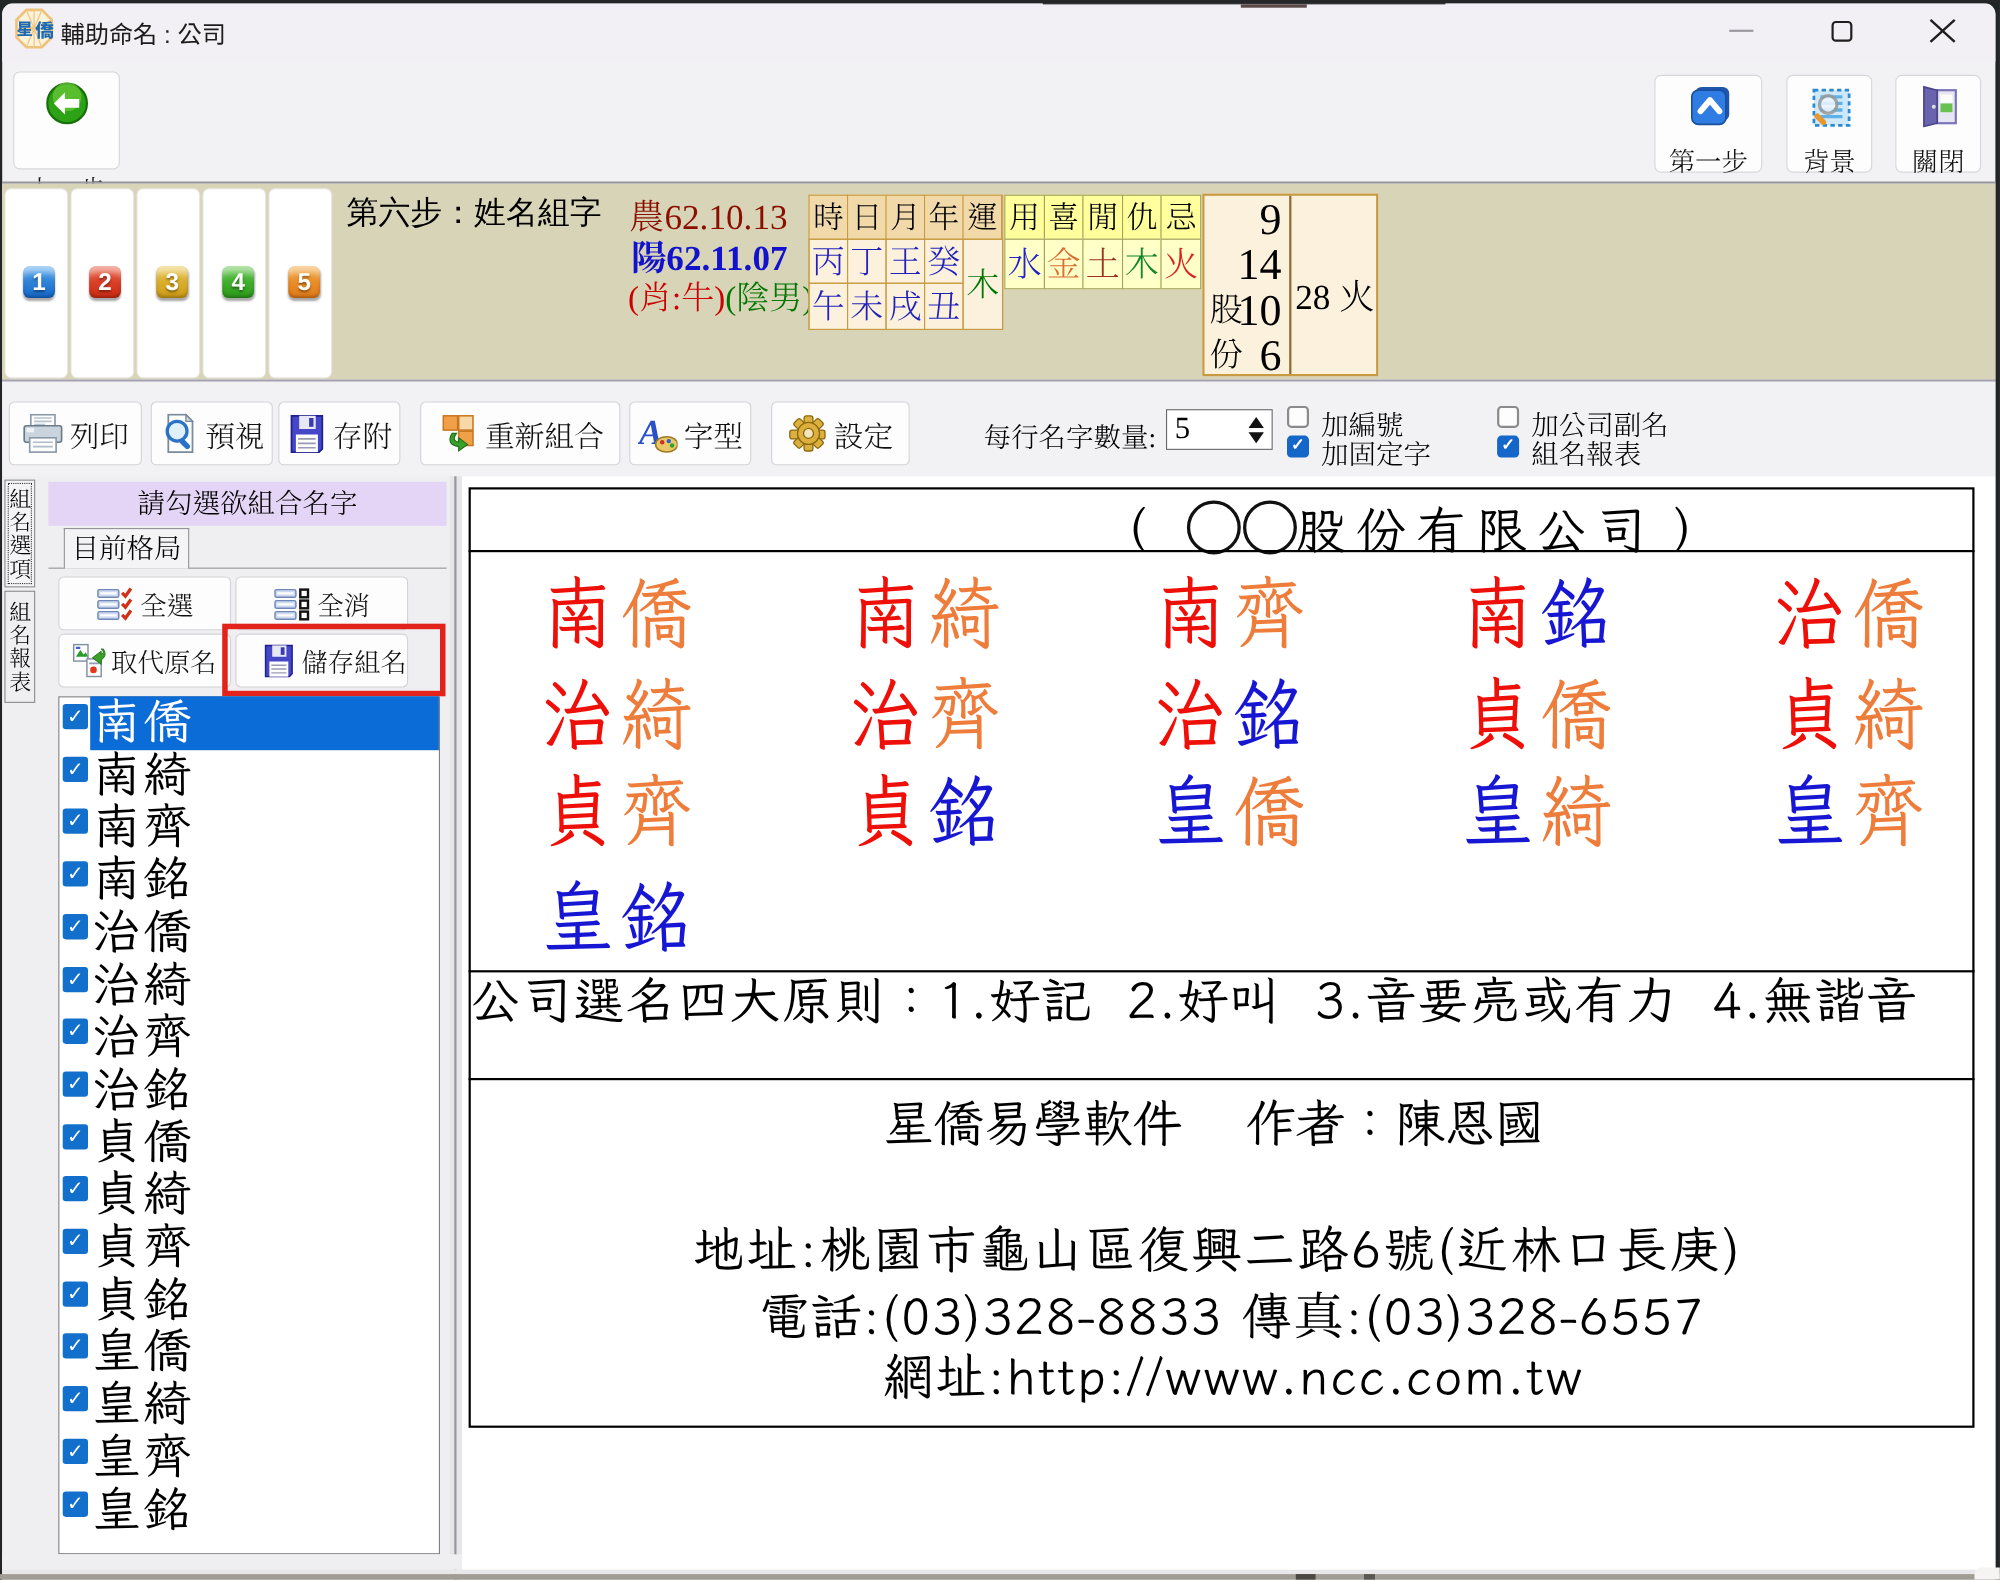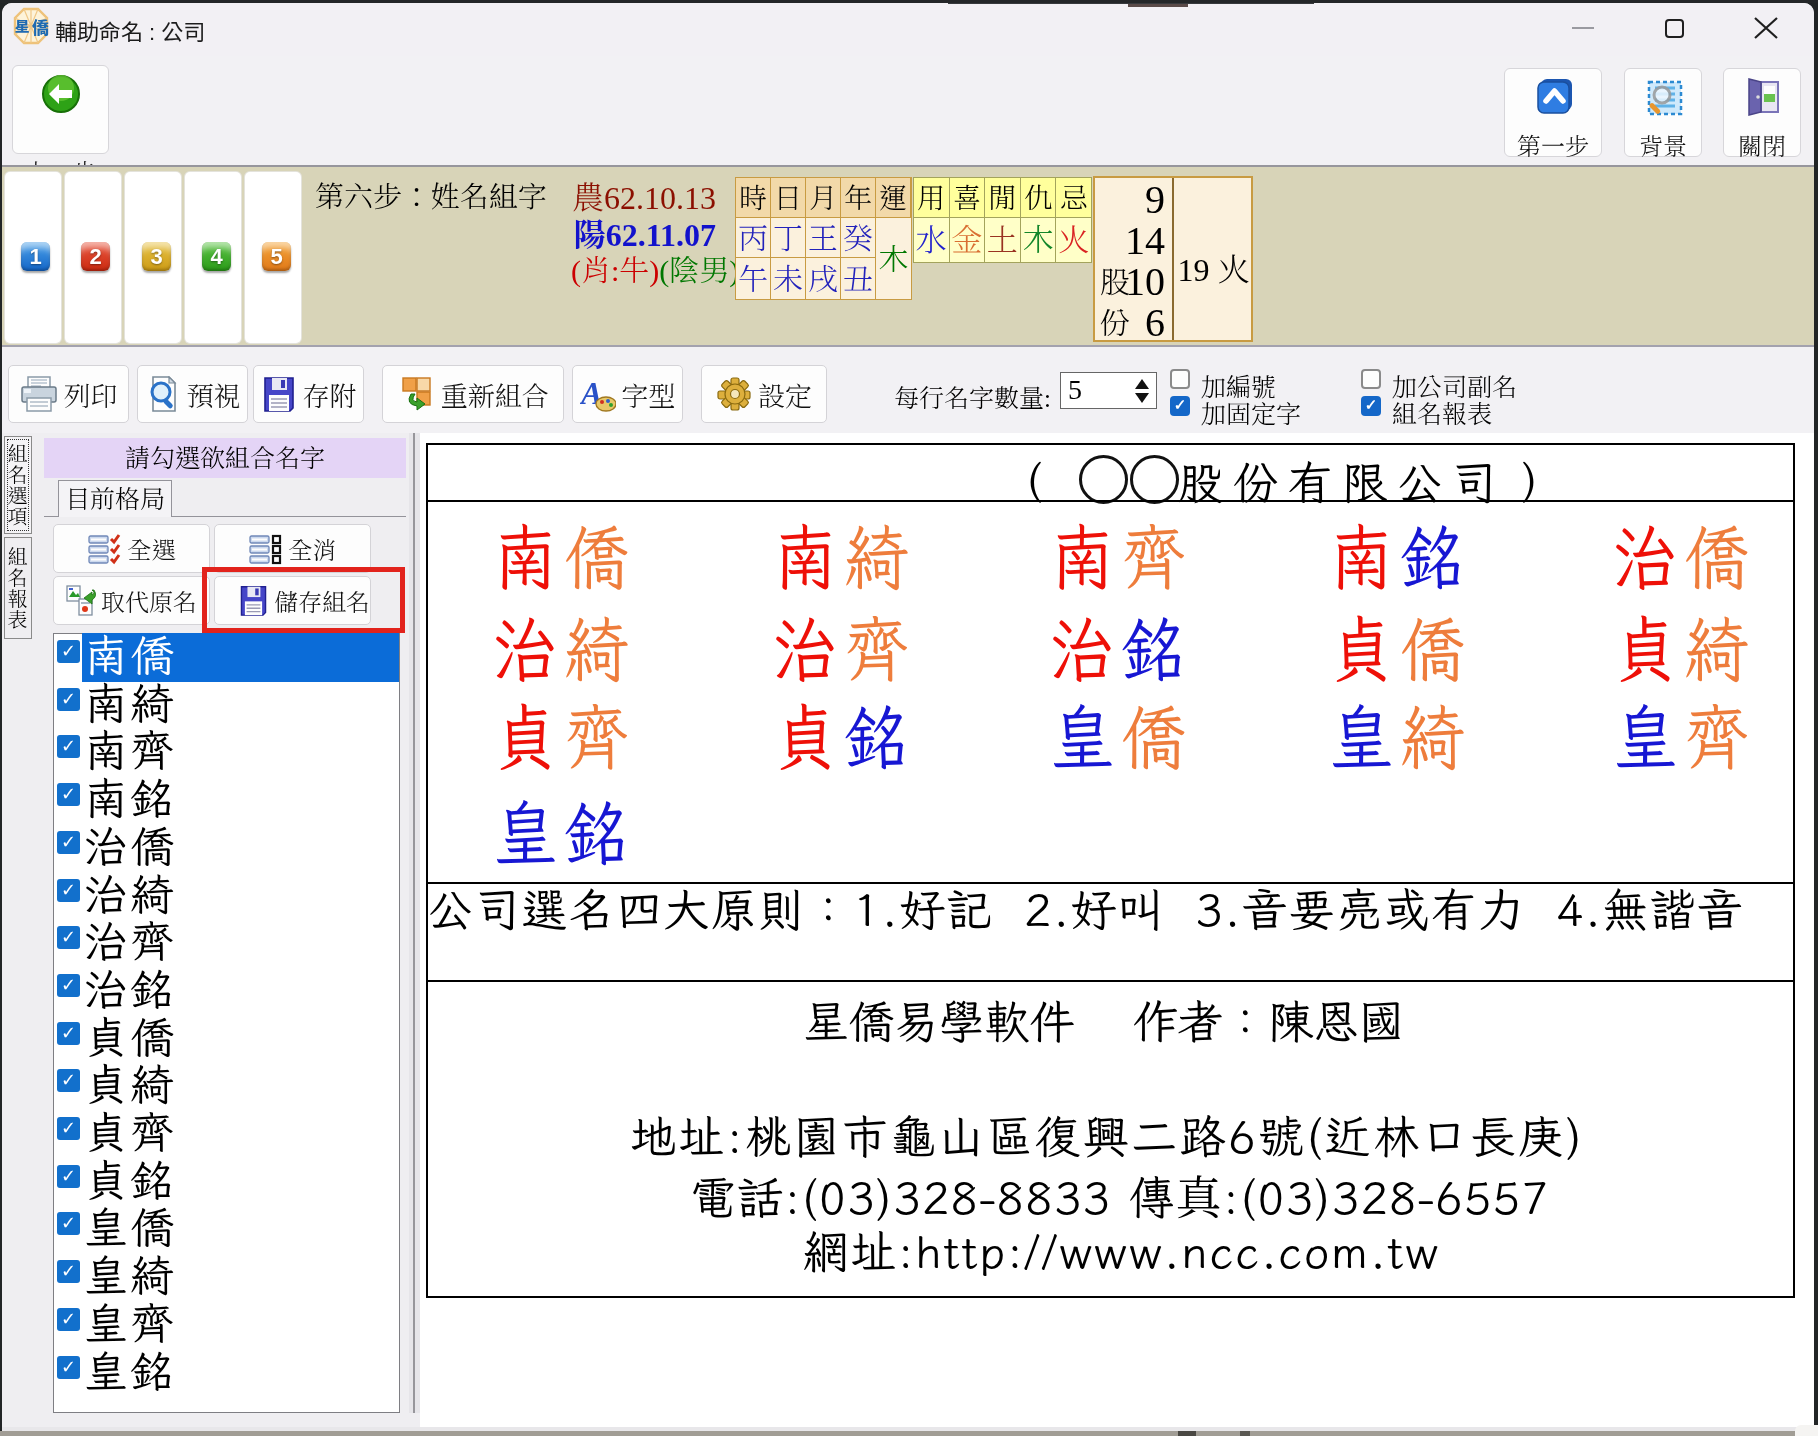--- a/index.html
+++ b/index.html
@@ -82,21 +82,21 @@
     <div class="abs" style="left:3px;top:5px;width:56px;height:171px;background:#fff;border-radius:5px;box-shadow:0 0 0 1px #e4e3dc;"></div>
     <div class="abs" style="left:63px;top:5px;width:56px;height:171px;background:#fff;border-radius:5px;box-shadow:0 0 0 1px #e4e3dc;"></div>
     <div class="abs" style="left:123px;top:5px;width:56px;height:171px;background:#fff;border-radius:5px;box-shadow:0 0 0 1px #e4e3dc;"></div>
     <div class="abs" style="left:183px;top:5px;width:56px;height:171px;background:#fff;border-radius:5px;box-shadow:0 0 0 1px #e4e3dc;"></div>
     <div class="abs" style="left:243px;top:5px;width:56px;height:171px;background:#fff;border-radius:5px;box-shadow:0 0 0 1px #e4e3dc;"></div>
     <div class="numic" style="left:19px;background:linear-gradient(#4aa0e8,#1466c8);">1</div>
     <div class="numic" style="left:79px;background:linear-gradient(#e85840,#cc2a10);">2</div>
     <div class="numic" style="left:140px;background:linear-gradient(#e8c348,#cc9a14);">3</div>
     <div class="numic" style="left:200px;background:linear-gradient(#5cc445,#2a9a18);">4</div>
     <div class="numic" style="left:260px;background:linear-gradient(#f4a438,#e07818);">5</div>
-    <div class="abs ui" style="left:313px;top:7px;font-size:29px;color:#000;white-space:nowrap;">第六步：姓名組字</div>
+    <div class="abs ui" style="left:313px;top:7px;font-size:29px;color:#000;white-space:nowrap;font-family:Liberation Serif, serif;">第六步：姓名組字</div>
     <div class="abs ui" style="left:563px;top:5px;width:151px;text-align:right;font-size:32px;color:#8b0f00;">農62.10.13</div>
     <div class="abs ui" style="left:563px;top:42px;width:151px;text-align:right;font-size:32px;color:#1212cc;font-weight:bold;">陽62.11.07</div>
     <div class="abs ui" style="left:569px;top:79px;font-size:30px;"><span style="color:#cc0000">(肖:牛)</span><span style="color:#007700">(陰男)</span></div>
   </div>
   <div class="abs" style="left:2px;top:345px;width:1812px;height:2px;background:#a3a2ae;"></div>
 
   <div class="abs" style="left:735px;top:177px;width:177px;height:123px;background:#fbf1dd;border:1px solid #c89b42;box-sizing:border-box;"></div>
     <div class="cell ui" style="left:735px;top:177px;width:36px;height:41px;background:#f2d9a9;border:1px solid #c89b42;font-size:28px;line-height:41px;">時</div>
     <div class="cell ui" style="left:770px;top:177px;width:36px;height:41px;background:#f2d9a9;border:1px solid #c89b42;font-size:28px;line-height:41px;">日</div>
     <div class="cell ui" style="left:805px;top:177px;width:36px;height:41px;background:#f2d9a9;border:1px solid #c89b42;font-size:28px;line-height:41px;">月</div>
@@ -122,21 +122,21 @@
     <div class="cell ui" style="left:1055.4px;top:177px;width:36.6px;height:41px;background:#ffff9c;border:1px solid #a3a35c;font-size:28px;line-height:41px;">忌</div>
     <div class="cell ui" style="left:1055.4px;top:217px;width:36.6px;height:46px;background:#ffffc8;border:1px solid #a3a35c;font-size:31px;line-height:46px;color:#d92222;">火</div>
   <div id="t3" class="abs" style="left:1093px;top:176px;width:160px;height:166px;background:#fbf1dd;border:2px solid #c89b42;box-sizing:border-box;">
     <div class="abs" style="left:77px;top:0;width:2px;height:162px;background:#8a6a30;"></div>
     <div class="abs ui" style="left:0;top:2px;width:70px;text-align:right;font-size:40px;line-height:40px;">9</div>
     <div class="abs ui" style="left:0;top:43px;width:70px;text-align:right;font-size:40px;line-height:40px;">14</div>
     <div class="abs ui" style="left:5px;top:85px;font-size:30px;line-height:40px;">股</div>
     <div class="abs ui" style="left:0;top:84px;width:70px;text-align:right;font-size:40px;line-height:40px;">10</div>
     <div class="abs ui" style="left:5px;top:126px;font-size:30px;line-height:40px;">份</div>
     <div class="abs ui" style="left:0;top:125px;width:70px;text-align:right;font-size:40px;line-height:40px;">6</div>
-    <div class="abs ui" style="left:79px;top:72px;width:79px;text-align:center;font-size:32px;line-height:40px;white-space:nowrap;">19 火</div>
+    <div class="abs ui" style="left:79px;top:72px;width:79px;text-align:center;font-size:32px;line-height:40px;white-space:nowrap;">28 火</div>
   </div>
 
   <div class="abs" style="left:2px;top:347px;width:1812px;height:86px;background:#f2f1f4;"></div>
   <div class="tb2 ui" style="left:8px;top:365px;width:121px;height:58px;font-size:27px;"><svg width="38" height="36" viewBox="0 0 38 36">
         <rect x="8" y="1" width="22" height="12" fill="#fdfdfd" stroke="#8a9aa8" stroke-width="1.5"></rect>
         <path d="M11 4 h16 M11 7 h16 M11 10 h10" stroke="#b8c4d0" stroke-width="1.5"></path>
         <rect x="2" y="11" width="34" height="15" rx="2" fill="#c9d4de" stroke="#6a7a88" stroke-width="1.5"></rect>
         <rect x="4" y="13" width="7" height="4" fill="#eef3f8"></rect>
         <rect x="7" y="22" width="24" height="13" fill="#fdfdfd" stroke="#8a9aa8" stroke-width="1.5"></rect>
         <path d="M10 26 h18 M10 30 h18" stroke="#b0bcc8" stroke-width="1.5"></path>

